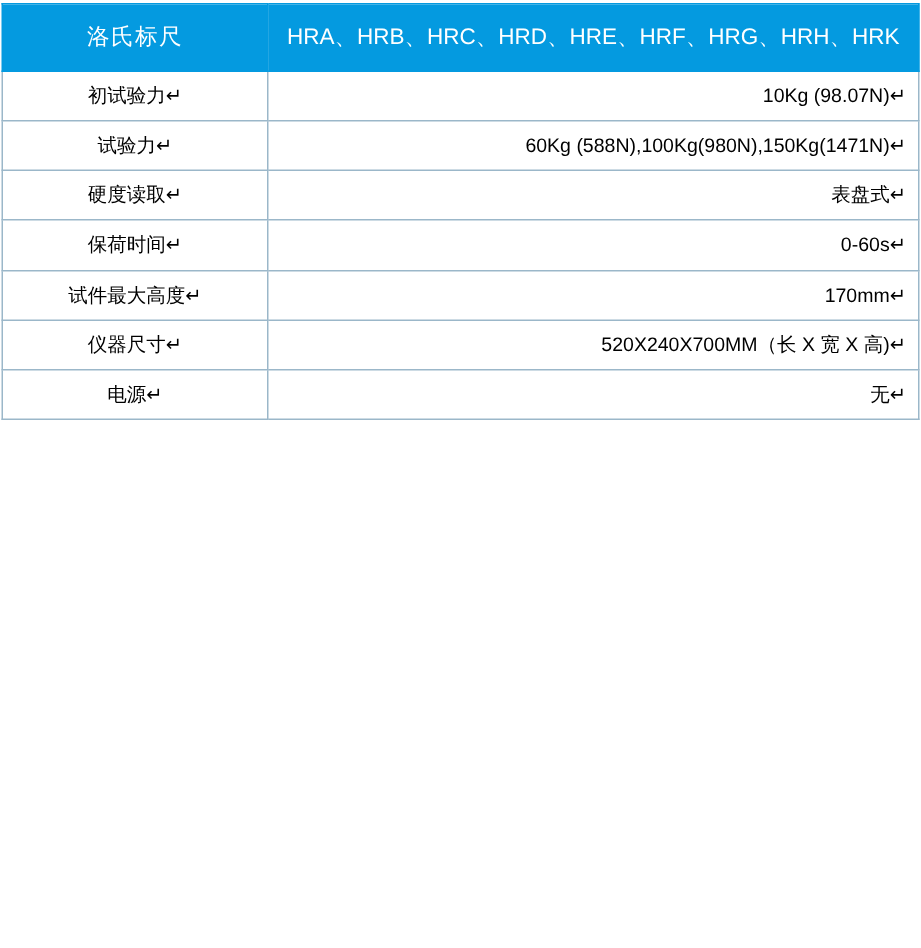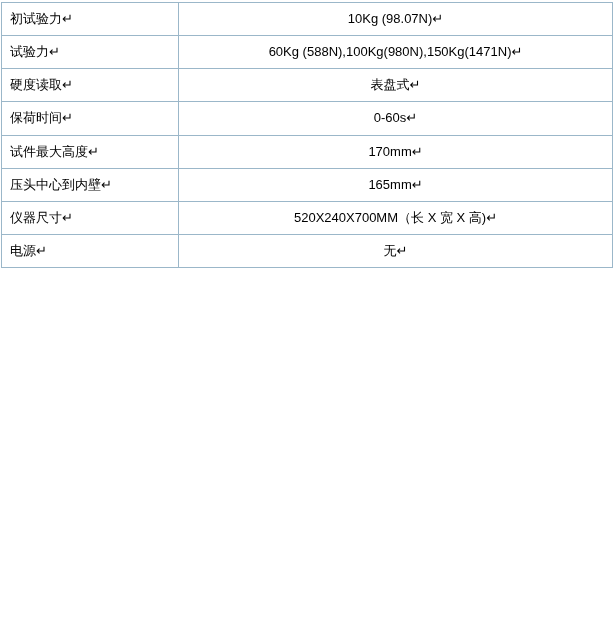--- a/index.html
+++ b/index.html
@@ -22,23 +22,24 @@
   }
   .spec-table td {
     border: 1px solid #9bb7c9;
     vertical-align: middle;
     font-size: 13px;
     line-height: 1.55;
     padding: 6px 8px;
   }
   .col-label {
     width: 160px;
+    text-align: center;
   }
   .col-value {
-    text-align: center;
+    text-align: right;
   }
   .header-row td {
     background: #049ae0;
     color: #ffffff;
     font-size: 15px;
     font-weight: normal;
     border: 1px solid #049ae0;
     text-align: center;
     height: 36px;
     padding: 4px 8px;
@@ -56,20 +57,24 @@
   }
   .label-multiline {
     line-height: 1.9;
   }
 </style>
 </head>
 <body>
 
 <table class="spec-table">
   <tbody>
+    <tr class="header-row">
+      <td class="col-label">洛氏标尺</td>
+      <td class="col-value">HRA、HRB、HRC、HRD、HRE、HRF、HRG、HRH、HRK</td>
+    </tr>
     <tr>
       <td class="col-label">初试验力↵</td>
       <td class="col-value">10Kg (98.07N)↵</td>
     </tr>
     <tr>
       <td class="col-label">试验力↵</td>
       <td class="col-value">60Kg (588N),100Kg(980N),150Kg(1471N)↵</td>
     </tr>
     <tr>
       <td class="col-label">硬度读取↵</td>
@@ -77,24 +82,20 @@
     </tr>
     <tr>
       <td class="col-label">保荷时间↵</td>
       <td class="col-value">0-60s↵</td>
     </tr>
     <tr>
       <td class="col-label">试件最大高度↵</td>
       <td class="col-value">170mm↵</td>
     </tr>
     <tr>
-      <td class="col-label">压头中心到内壁↵</td>
-      <td class="col-value">165mm↵</td>
-    </tr>
-    <tr>
       <td class="col-label">仪器尺寸↵</td>
       <td class="col-value">520X240X700MM（长 X 宽 X 高)↵</td>
     </tr>
     <tr>
       <td class="col-label">电源↵</td>
       <td class="col-value">无↵</td>
     </tr>
   </tbody>
 </table>
 

